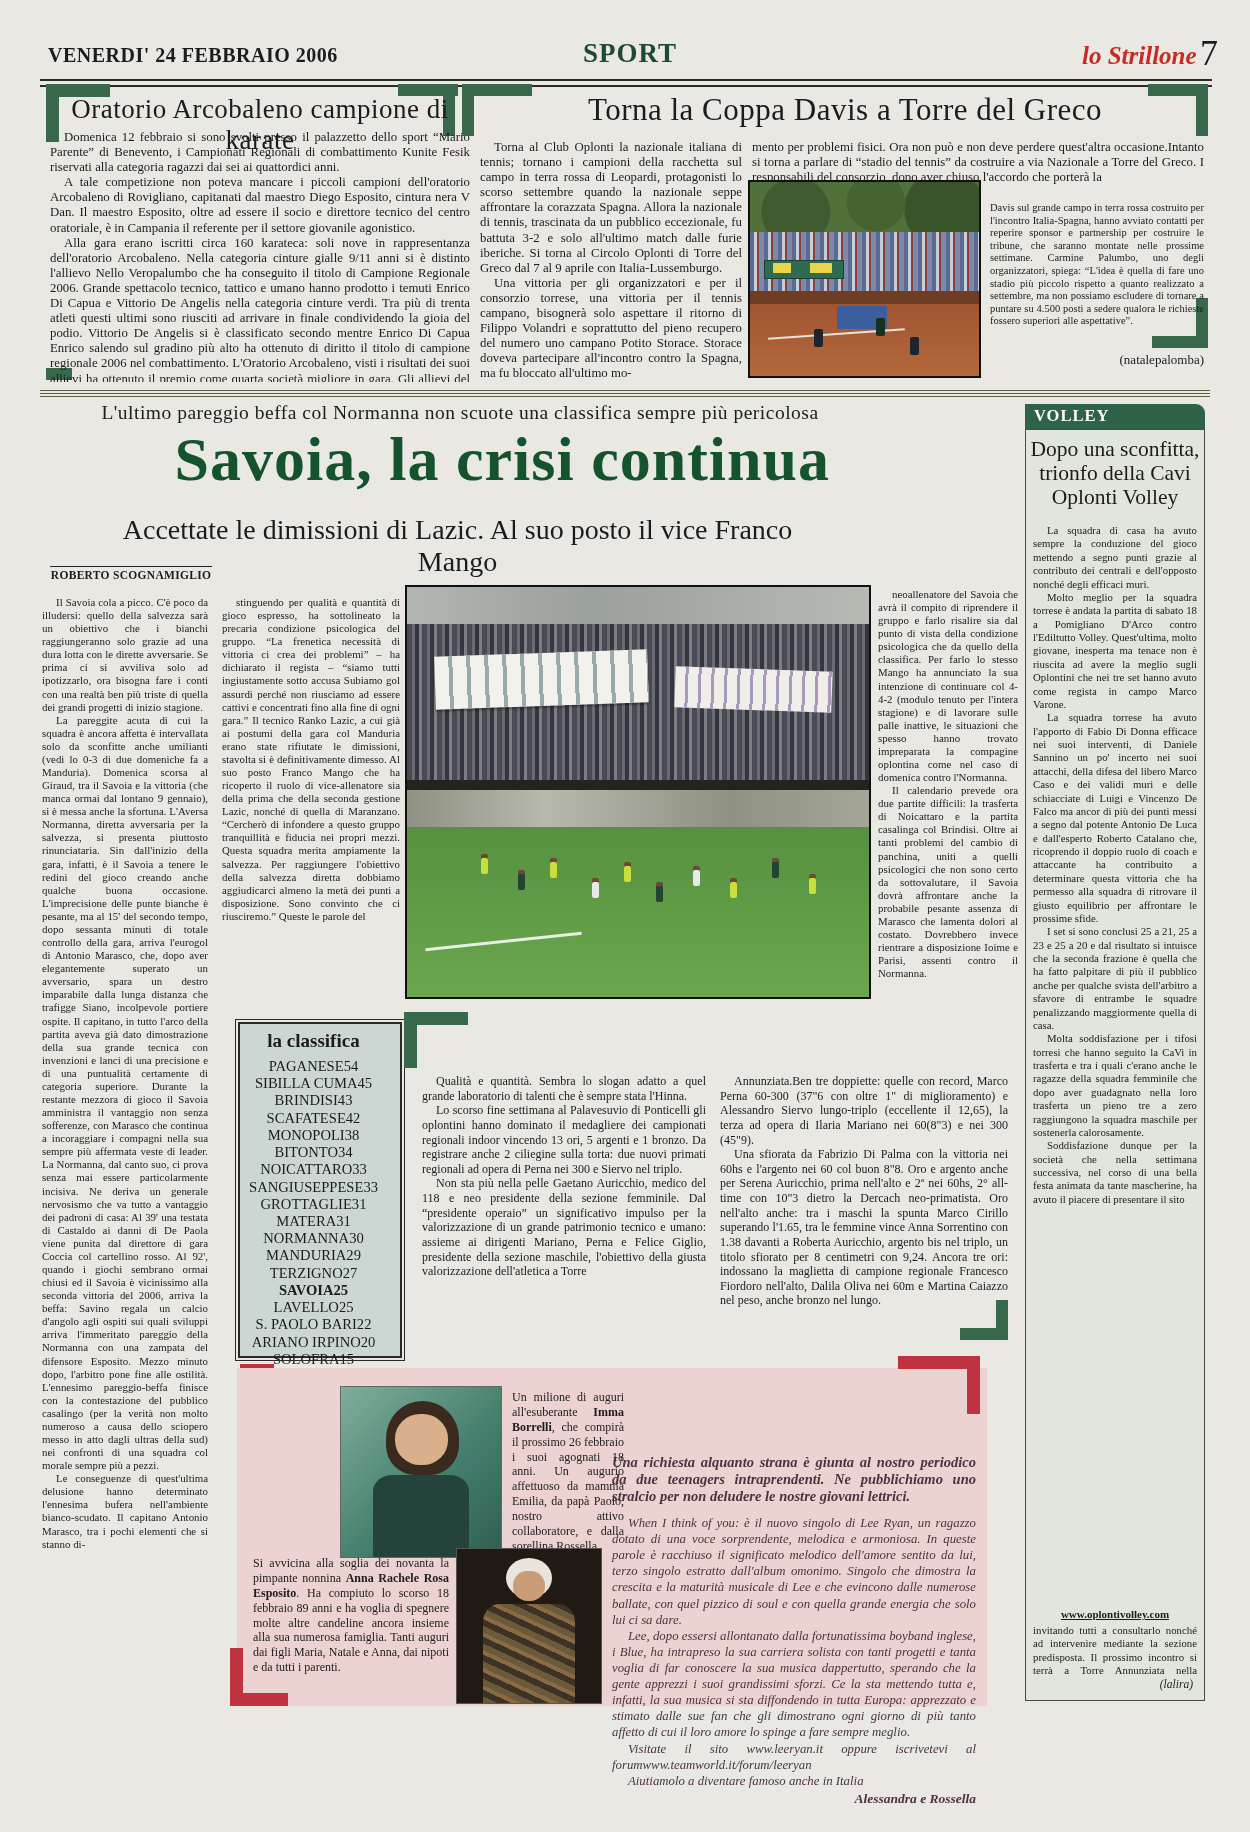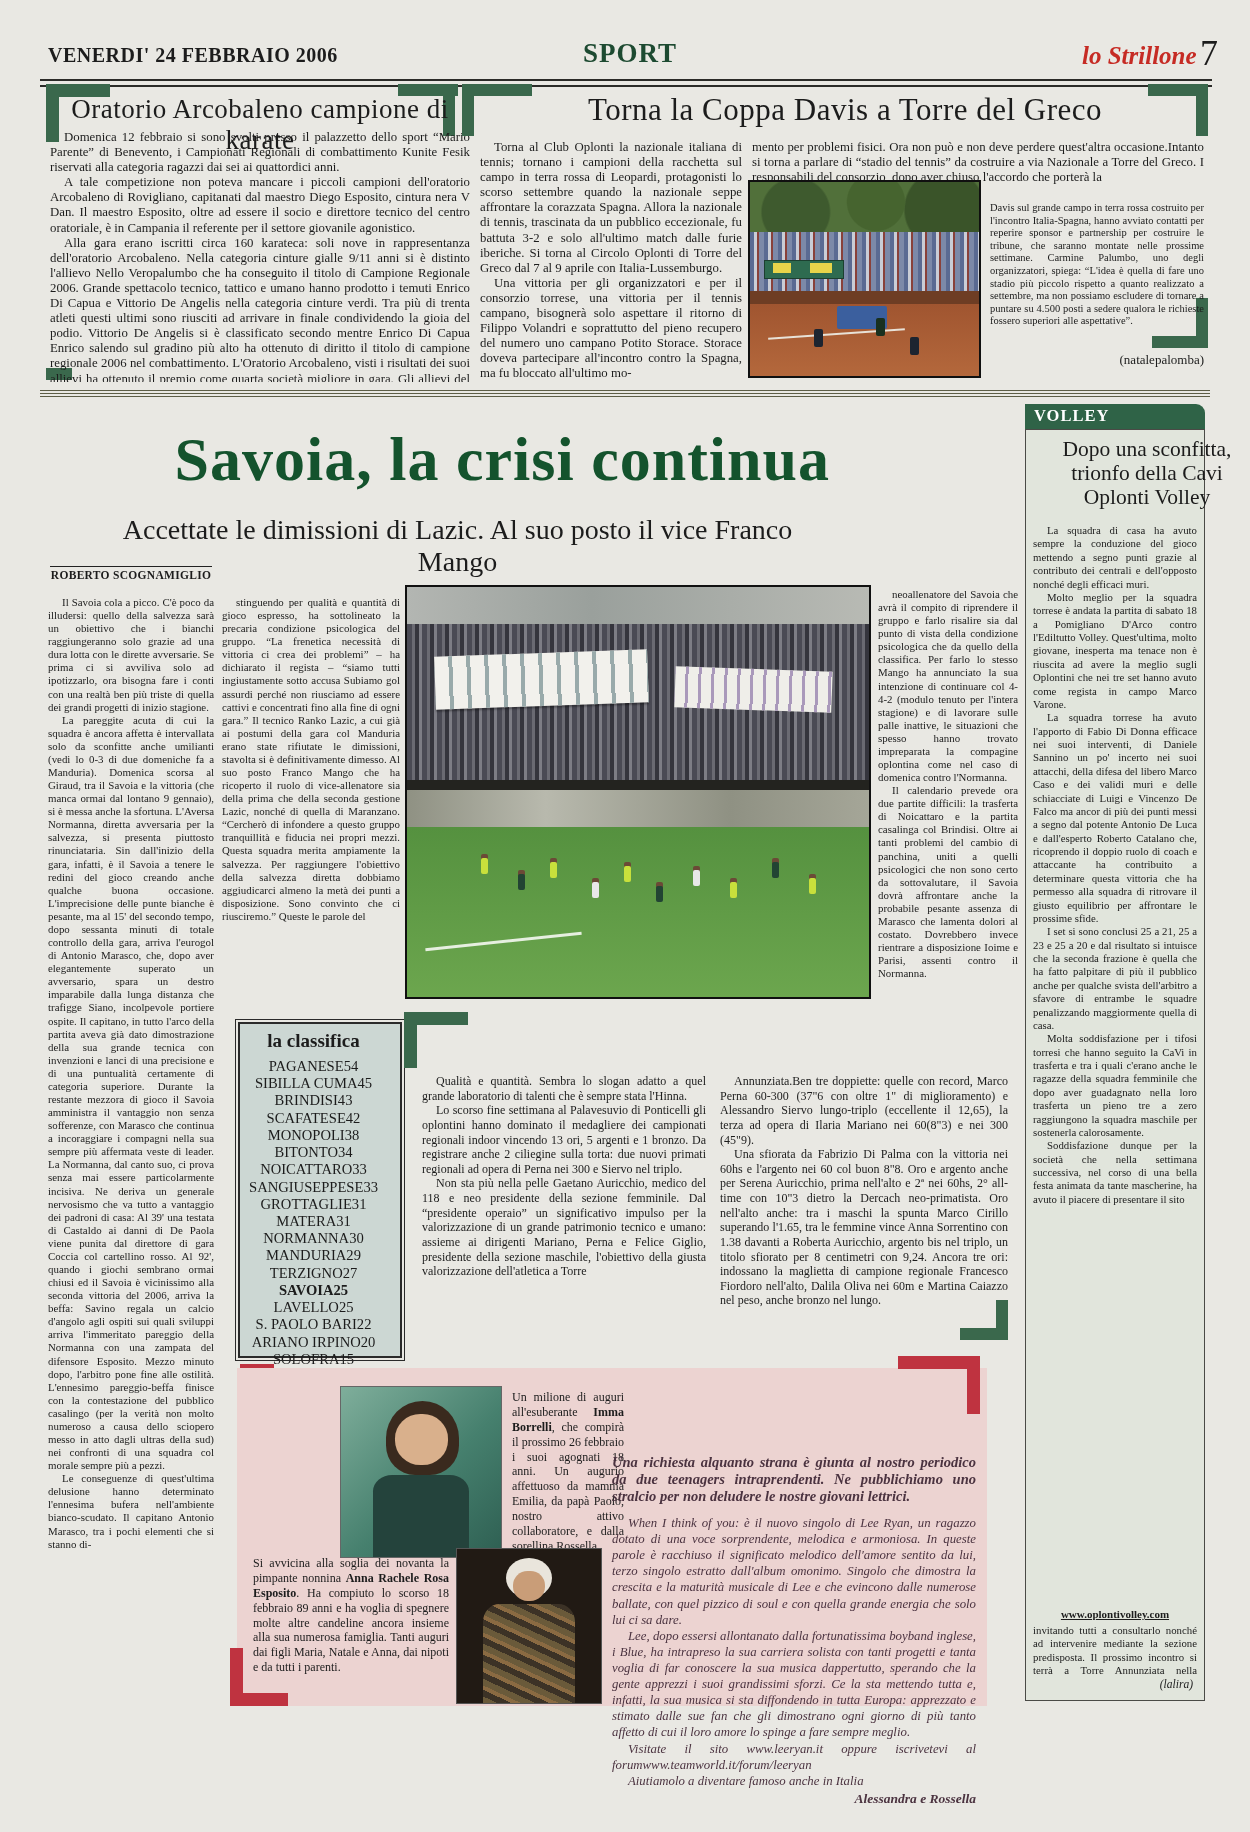--- a/index.html
+++ b/index.html
@@ -71,21 +71,21 @@
   .pl:nth-of-type(5){left:47%;top:68%;} .pl:nth-of-type(6){left:54%;top:73%;}
   .pl:nth-of-type(7){left:62%;top:69%;} .pl:nth-of-type(8){left:70%;top:72%;}
   .pl:nth-of-type(9){left:79%;top:67%;} .pl:nth-of-type(10){left:87%;top:71%;}
   
   .hinna-hl{left:420px;top:1022px;width:588px;text-align:center;font-size:33px;}
   .hinna-col{font-size:12px;line-height:1.22;}
   
   .volley-bar{left:1025px;top:404px;width:180px;height:25px;background:#2f6347;color:#fff;
      font-weight:bold;font-size:16.5px;letter-spacing:1px;padding:2px 0 0 9px;box-sizing:border-box;border-top-right-radius:9px;}
   .volley-box{left:1025px;top:429px;width:180px;height:1272px;background:#e1e5dc;border:1px solid #4a4a46;box-sizing:border-box;}
-  .volley-hl{left:1029px;top:437px;width:172px;text-align:center;font-size:21.5px;line-height:1.12;margin-left:32px;}
+  .volley-hl{left:1029px;top:437px;width:172px;text-align:center;font-size:21.5px;line-height:1.12;}
   .volley-body{left:1033px;top:524px;width:164px;height:1080px;font-size:10.8px;line-height:1.24;}
   .volley-site{left:1033px;top:1608px;width:164px;text-align:center;font-size:11px;font-weight:bold;text-decoration:underline;}
   .volley-next{left:1033px;top:1624px;width:164px;height:52px;font-size:10.8px;line-height:1.24;}
   .volley-sig{left:1033px;top:1678px;width:160px;text-align:right;font-style:italic;font-size:11.5px;}
   
   .pinkbox{left:237px;top:1368px;width:750px;height:338px;background:#ecd3d1;}
   .girl-photo{left:340px;top:1386px;width:162px;height:172px;background:linear-gradient(135deg,#7fae9b,#46806e 55%,#2e5f52);border:1px solid #666;}
   .g-hair{position:absolute;left:28%;top:8%;width:46%;height:44%;background:#3a2a1e;border-radius:50% 50% 40% 40%;}
   .g-face{position:absolute;left:34%;top:16%;width:33%;height:30%;background:#d9b08c;border-radius:48%;}
   .g-body{position:absolute;left:20%;top:52%;width:60%;height:48%;background:#24433c;border-radius:20% 20% 0 0;}
@@ -152,25 +152,26 @@
     <div class="t-court"></div>
     <div class="t-tarp"></div>
     <div class="t-line"></div>
     <span class="t-fig t-f1"></span>
     <span class="t-fig t-f2"></span>
     <span class="t-fig t-f3"></span>
   </div>
 
   <div class="abs divider"></div>
 
+  <div class="abs kicker">L'ultimo pareggio beffa col Normanna non scuote una classifica sempre più pericolosa</div>
   <div class="abs savoia-hl">Savoia, la crisi continua</div>
   <div class="abs savoia-sub">Accettate le dimissioni di Lazic. Al suo posto il vice Franco Mango</div>
   <div class="abs byline">ROBERTO SCOGNAMIGLIO</div>
 
-  <div class="abs just savoia-col" style="left:48px;top:596px;width:166px;height:996px;">
+  <div class="abs just savoia-col" style="left:42px;top:596px;width:166px;height:996px;">
       <p class="para">Il Savoia cola a picco. C'è poco da illudersi: quello della salvezza sarà un obiettivo che i bianchi raggiungeranno solo grazie ad una dura lotta con le dirette avversarie. Se prima ci si avviliva solo ad ipotizzarlo, ora bisogna fare i conti con una realtà ben più triste di quella dei grandi progetti di inizio stagione.</p>
       <p class="para">La pareggite acuta di cui la squadra è ancora affetta è intervallata solo da sconfitte anche umilianti (vedi lo 0-3 di due domeniche fa a Manduria). Domenica scorsa al Giraud, tra il Savoia e la vittoria (che manca ormai dal lontano 9 gennaio), si è messa anche la sfortuna. L'Aversa Normanna, diretta avversaria per la salvezza, si presenta piuttosto rinunciataria. Sin dall'inizio della gara, infatti, è il Savoia a tenere le redini del gioco creando anche qualche buona occasione. L'imprecisione delle punte bianche è pesante, ma al 15' del secondo tempo, dopo sessanta minuti di totale controllo della gara, arriva l'eurogol di Antonio Marasco, che, dopo aver elegantemente superato un avversario, spara un destro imparabile dalla lunga distanza che trafigge Siano, incolpevole portiere ospite. Il capitano, in tutto l'arco della partita aveva già dato dimostrazione della sua grande tecnica con invenzioni e lanci di una precisione e di una puntualità certamente di categoria superiore. Durante la restante mezzora di gioco il Savoia amministra il vantaggio non senza sofferenze, con Marasco che continua a incoraggiare i compagni nella sua sempre più affermata veste di leader. La Normanna, dal canto suo, ci prova senza mai essere particolarmente incisiva. Ne deriva un generale nervosismo che va tutto a vantaggio dei padroni di casa: Al 39' una testata di Castaldo ai danni di De Paola viene punita dal direttore di gara Coccia col cartellino rosso. Al 92', quando i giochi sembrano ormai chiusi ed il Savoia è vicinissimo alla seconda vittoria del 2006, arriva la beffa: Savino regala un calcio d'angolo agli ospiti sui quali sviluppi arriva l'immeritato pareggio della Normanna con una zampata del difensore Esposito. Mezzo minuto dopo, l'arbitro pone fine alle ostilità. L'ennesimo pareggio-beffa finisce con la contestazione del pubblico casalingo (per la verità non molto numeroso a causa dello sciopero messo in atto dagli ultras della sud) nei confronti di una squadra col morale sempre più a pezzi.</p>
       <p class="para">Le conseguenze di quest'ultima delusione hanno determinato l'ennesima bufera nell'ambiente bianco-scudato. Il capitano Antonio Marasco, tra i pochi elementi che si stanno di-</p>
     </div>
   <div class="abs just savoia-col" style="left:222px;top:596px;width:178px;height:416px;">
       <p class="para">stinguendo per qualità e quantità di gioco espresso, ha sottolineato la precaria condizione psicologica del gruppo. “La frenetica necessità di vittoria ci crea dei problemi” – ha dichiarato il regista – “siamo tutti ingiustamente sotto accusa Subiamo gol assurdi perché non riusciamo ad essere cattivi e concentrati fino alla fine di ogni gara.” Il tecnico Ranko Lazic, a cui già ai postumi della gara col Manduria erano state rifiutate le dimissioni, stavolta si è definitivamente dimesso. Al suo posto Franco Mango che ha ricoperto il ruolo di vice-allenatore sia della prima che della seconda gestione Lazic, nonché di quella di Maranzano. “Cercherò di infondere a questo gruppo tranquillità e fiducia nei propri mezzi. Questa squadra merita ampiamente la salvezza. Per raggiungere l'obiettivo della salvezza diretta dobbiamo aggiudicarci almeno la metà dei punti a disposizione. Sono convinto che ci riusciremo.” Queste le parole del</p>
     </div>
   <div class="abs just savoia-col" style="left:878px;top:588px;width:140px;height:424px;">
       <p class="para">neoallenatore del Savoia che avrà il compito di riprendere il gruppo e farlo risalire sia dal punto di vista della condizione psicologica che da quello della classifica. Per farlo lo stesso Mango ha annunciato la sua intenzione di continuare col 4-4-2 (modulo tenuto per l'intera stagione) e di lavorare sulle palle inattive, le situazioni che spesso hanno trovato impreparata la compagine oplontina come nel caso di domenica contro l'Normanna.</p>
       <p class="para">Il calendario prevede ora due partite difficili: la trasferta di Noicattaro e la partita casalinga col Brindisi. Oltre ai tanti problemi del cambio di panchina, uniti a quelli psicologici che non sono certo da sottovalutare, il Savoia dovrà affrontare anche la probabile pesante assenza di Marasco che lamenta dolori al costato. Dovrebbero invece rientrare a disposizione Ioime e Parisi, assenti contro il Normanna.</p>

